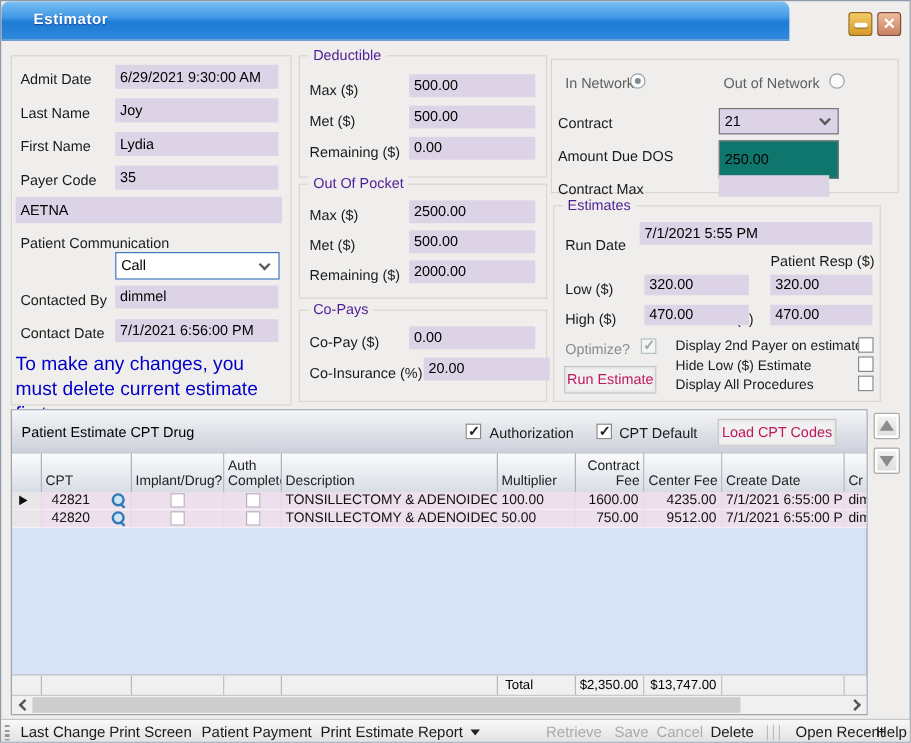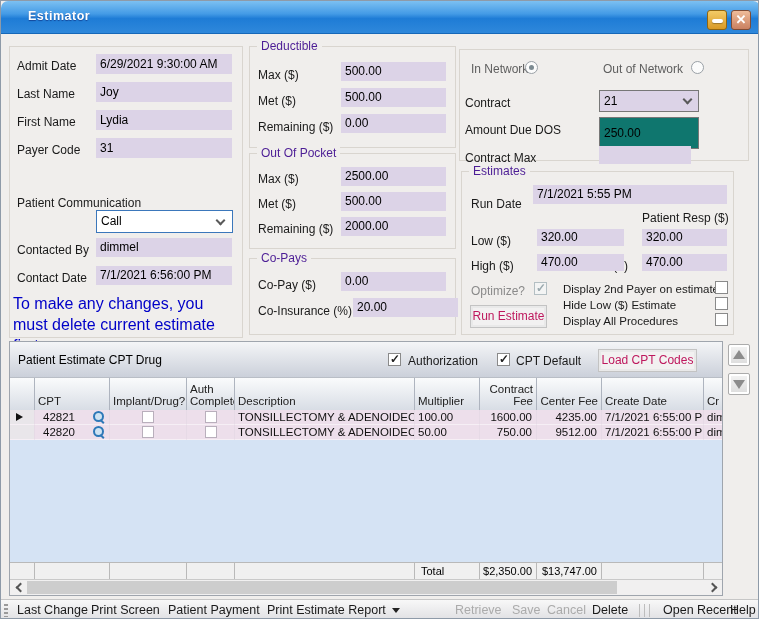--- a/index.html
+++ b/index.html
@@ -2,21 +2,21 @@
 <html><head>
 <meta charset="utf-8">
 <style>
   * { margin:0; padding:0; box-sizing:border-box; }
   body { background:#d8d8d8; font-family:"Liberation Sans", sans-serif; }
   #window{ position:relative; width:759px; height:619px; background:#F0EEEC; overflow:hidden;
            border:1px solid #8E9AA8; }
   .abs{ position:absolute; }
 
   
-  #titlebar{ left:0; top:0; width:759px; height:33px; border-radius:7px 7px 0 0;
+  #titlebar{ left:0; top:0; width:657px; height:33px; border-radius:7px 7px 0 0;
     background:linear-gradient(180deg,#7CC0F2 0%,#449BE6 40%,#1E7CD6 55%,#2F88DB 100%);
     border-bottom:1px solid #1668B8;text-decoration:underline; }
   #title-text{ left:27px; top:8px; color:#fff; font-size:12.5px; font-weight:bold;
     text-shadow:0 1px 1px rgba(0,0,80,.45); letter-spacing:.5px; }
   .tb-btn{ width:20px; height:20px; top:9px; border-radius:3px; cursor:default; }
   #min-btn{ left:706px; background:linear-gradient(#F4CB66,#D99A26); border:1px solid #8F6512; }
   #min-btn::after{ content:""; position:absolute; left:4px; top:8px; width:11px; height:4px;
     background:#fff; border-radius:2px; box-shadow:0 1px 1px rgba(0,0,0,.3); }
   #close-btn{ left:730px; background:linear-gradient(#EFBC9A,#C98060); border:1px solid #7D4C36;
     color:#fff; font-weight:bold; font-size:13px; text-align:center; line-height:18px; }
@@ -106,21 +106,22 @@
   </div>
 
   <div class="abs gbox" style="left:8px;top:45px;width:234px;height:292px;"></div>
   <div class="abs lbl" style="left:16px;top:58px;">Admit Date</div>
   <div class="abs field" style="left:95px;top:53px;width:136px;height:20px;line-height:20px;">6/29/2021 9:30:00 AM</div>
   <div class="abs lbl" style="left:16px;top:86px;">Last Name</div>
   <div class="abs field" style="left:95px;top:81px;width:136px;height:20px;line-height:20px;">Joy</div>
   <div class="abs lbl" style="left:16px;top:114px;">First Name</div>
   <div class="abs field" style="left:95px;top:109px;width:136px;height:20px;line-height:20px;">Lydia</div>
   <div class="abs lbl" style="left:16px;top:142px;">Payer Code</div>
-  <div class="abs field" style="left:95px;top:137px;width:136px;height:20px;line-height:20px;">31</div>
+  <div class="abs field" style="left:95px;top:137px;width:136px;height:20px;line-height:20px;">35</div>
+  <div class="abs field" style="left:12px;top:163px;width:222px;height:22px;line-height:22px;">AETNA</div>
   <div class="abs lbl" style="left:16px;top:195px;">Patient Communication</div>
   <div class="abs" style="left:95px;top:209px;width:137px;height:23px;background:#fff;border:1px solid #3B77BB;">
     <span style="position:absolute;left:4px;top:3px;font-size:12px;">Call</span>
     <span class="chev" style="right:8px;top:6px;"></span>
   </div>
   <div class="abs lbl" style="left:16px;top:242px;">Contacted By</div>
   <div class="abs field" style="left:95px;top:237px;width:136px;height:19px;line-height:19px;">dimmel</div>
   <div class="abs lbl" style="left:16px;top:270px;">Contact Date</div>
   <div class="abs field" style="left:95px;top:265px;width:136px;height:19px;line-height:19px;">7/1/2021 6:56:00 PM</div>
   <div class="abs note" style="left:12px;top:293px;width:226px;">To make any changes, you must delete current estimate first.</div>

